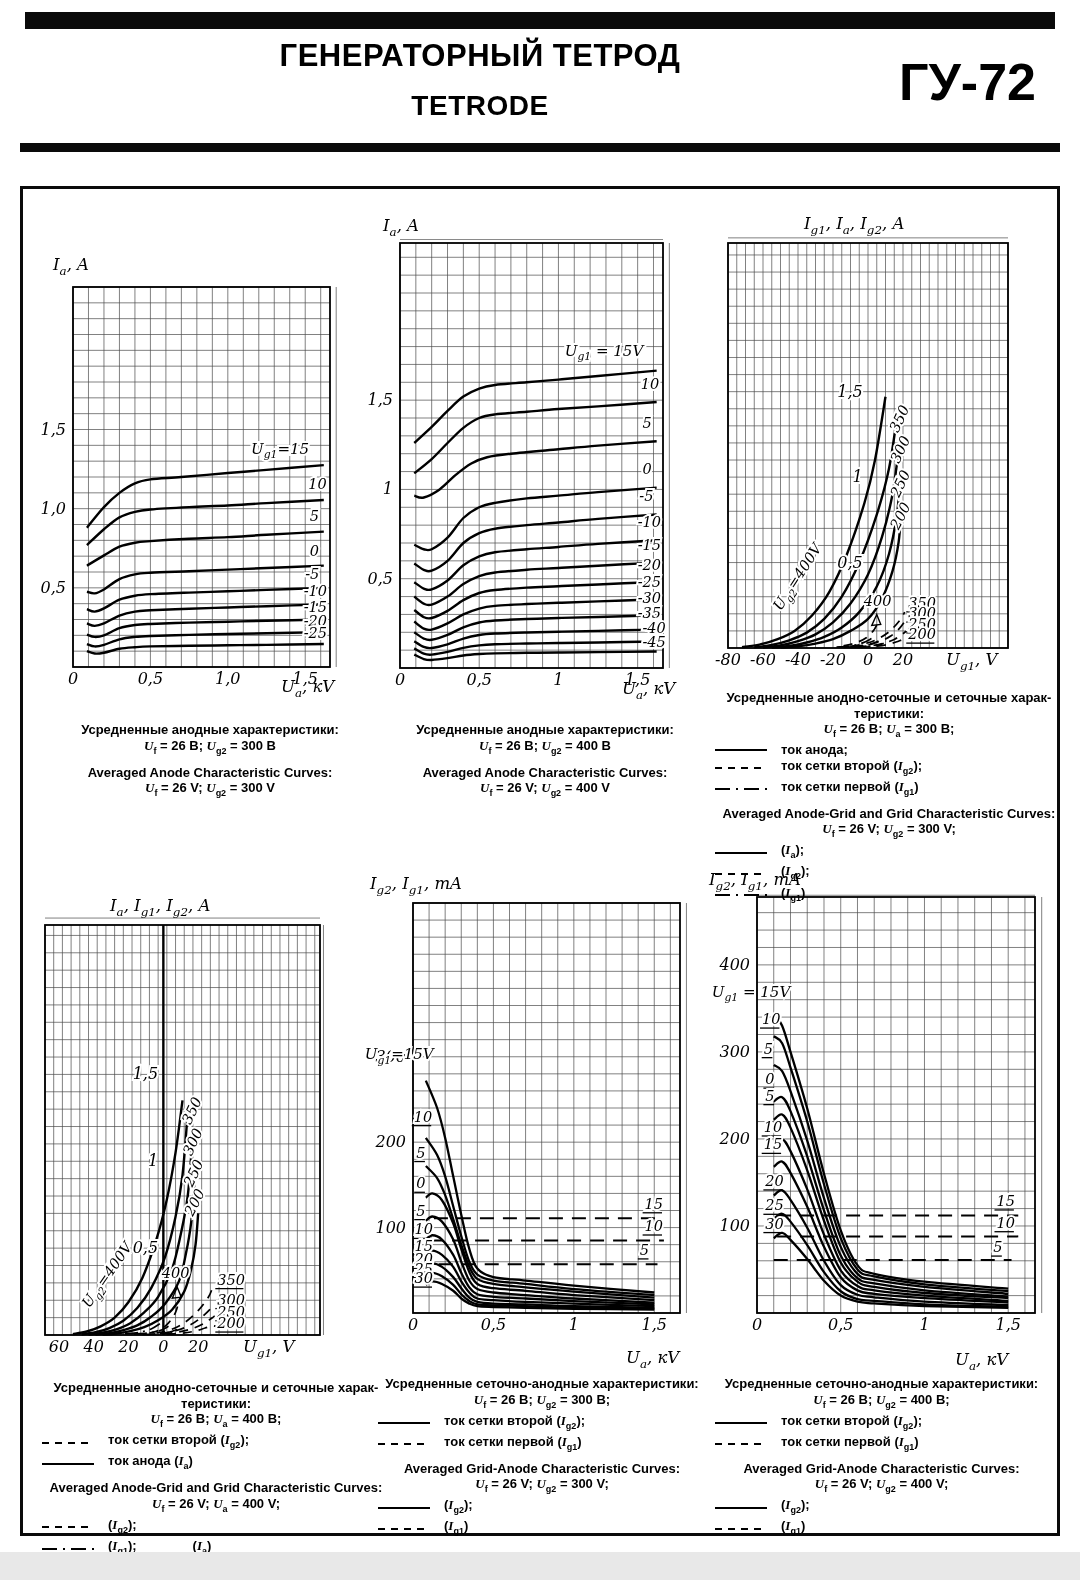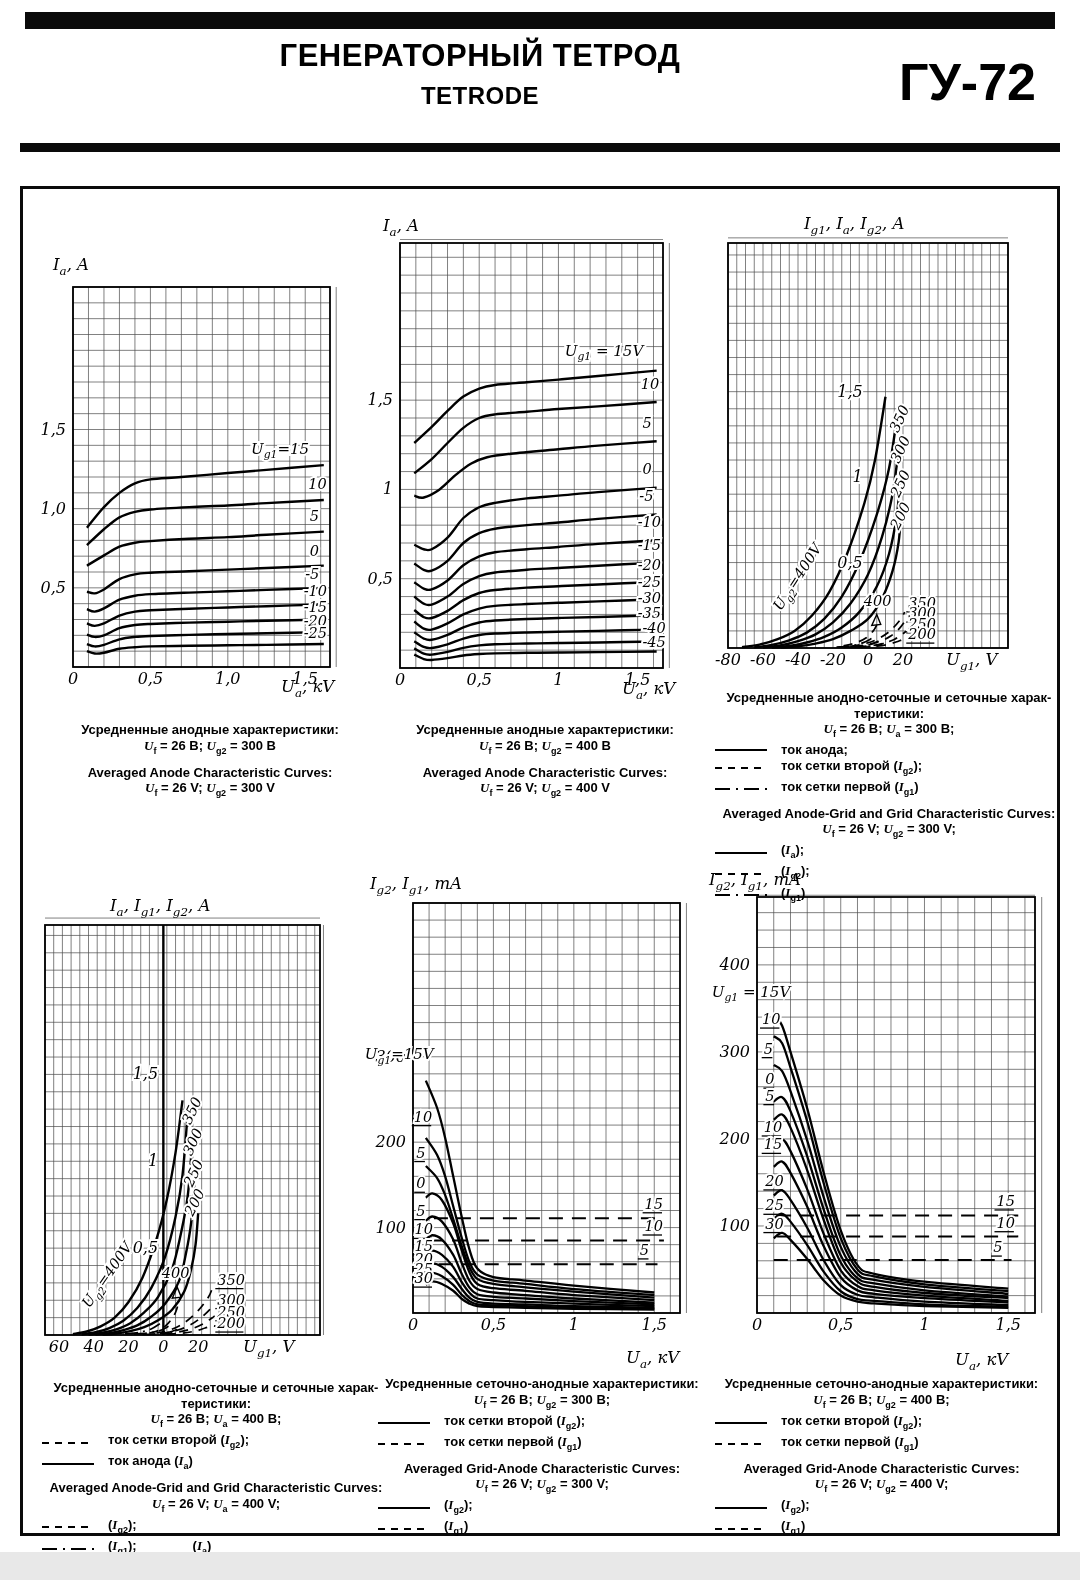--- a/index.html
+++ b/index.html
@@ -2,21 +2,21 @@
 <html><head>
 <meta charset="utf-8">
 <style>
   html,body{margin:0;padding:0;background:#e8e8e8;}
   .page{position:relative;width:1080px;height:1552px;background:#ffffff;overflow:hidden;
         font-family:"Liberation Sans",sans-serif;color:#000;}
   .topbar{position:absolute;left:25px;top:12px;width:1030px;height:17px;background:#0a0a0a;}
   .midrule{position:absolute;left:20px;top:143px;width:1040px;height:9px;background:#0a0a0a;}
   .hdr-titles{position:absolute;left:190px;top:38px;width:580px;text-align:center;}
   .t-ru{font-size:31px;font-weight:700;letter-spacing:.5px;}
-  .t-en{font-size:24px;font-weight:700;margin-top:8px;letter-spacing:.5px;}
+  .t-en{font-size:28px;font-weight:700;margin-top:16px;letter-spacing:.5px;}
   .model{position:absolute;right:44px;top:52px;font-size:52px;font-weight:700;}
   .frame{position:absolute;left:20px;top:186px;width:1040px;height:1350px;border:3.5px solid #0a0a0a;box-sizing:border-box;}
   .pageno{position:absolute;right:42px;top:1627px;font-size:16px;font-weight:700;}
   svg.chart{position:absolute;overflow:visible;}
   .cap{position:absolute;font-size:13px;font-weight:700;line-height:15.5px;text-align:center;}
   .cap .cap-t{white-space:nowrap;}
   .cap .en{margin-top:6px;}
   .cap i{font-style:italic;font-family:"Liberation Serif",serif;font-weight:700;}
   .cap sub{font-size:9px;}
   .leg{display:flex;align-items:center;white-space:nowrap;}

